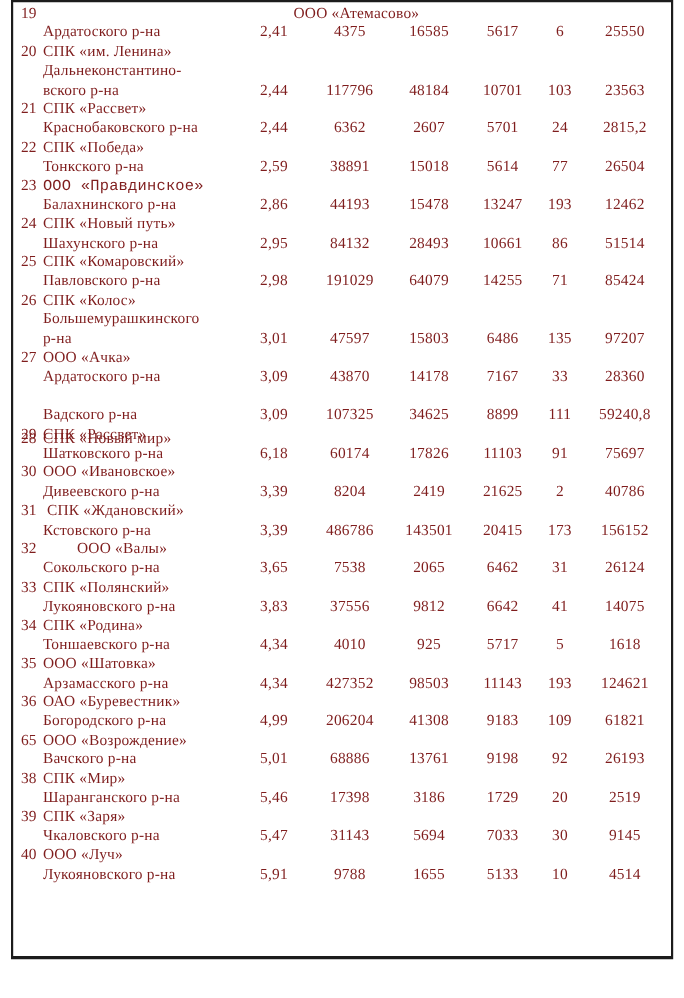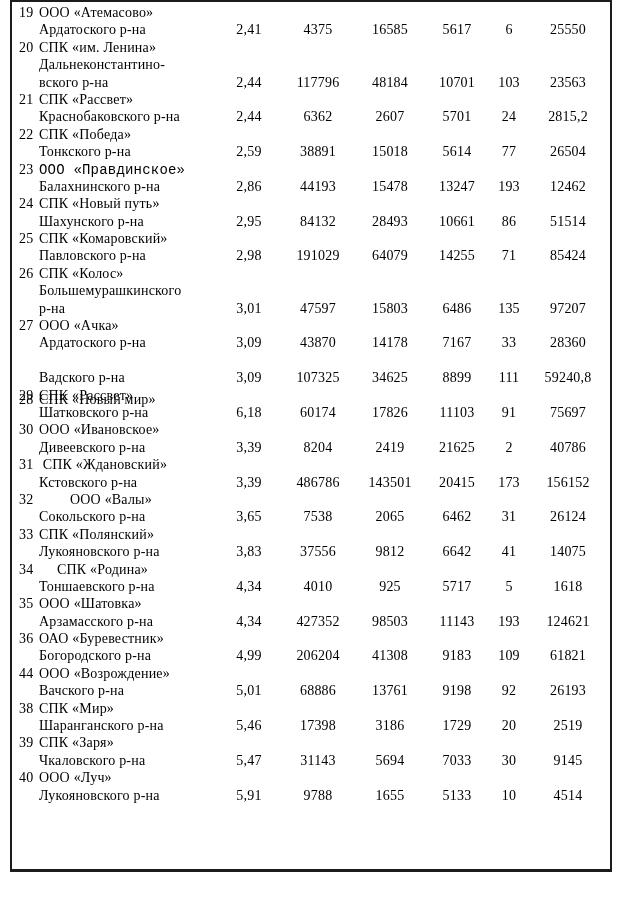--- a/index.html
+++ b/index.html
@@ -40,24 +40,24 @@
   }
   .c-num  { padding-left: 7px; }
   .c-name { padding-left: 2px; white-space: nowrap; overflow: visible; }
   .c-val  { text-align: center; white-space: nowrap; }
 </style>
 </head>
 <body>
 
 <div class="page" style="background: rgb(255, 255, 255);">
   <div class="frame" style="border-color: rgb(28, 28, 28);">
-    <div class="rows" id="rows" style="color: #000000;">
+    <div class="rows" id="rows" style="color: #7f1d1d;">
         <div class="line">
           <span class="c-num">19</span>
-          <span class="c-name" style="grid-column: 2 / 9;">ООО «Атемасово»</span>
+          <span class="c-name" style="grid-column: 2 / 9; text-align: center;">ООО «Атемасово»</span>
         </div>
         <div class="line">
           <span class="c-num"></span>
           <span class="c-name">Ардатоского р-на</span>
           <span class="c-val">2,41</span>
           <span class="c-val">4375</span>
           <span class="c-val">16585</span>
           <span class="c-val">5617</span>
           <span class="c-val">6</span>
           <span class="c-val">25550</span>
@@ -261,21 +261,21 @@
           <span class="c-name">Лукояновского р-на</span>
           <span class="c-val">3,83</span>
           <span class="c-val">37556</span>
           <span class="c-val">9812</span>
           <span class="c-val">6642</span>
           <span class="c-val">41</span>
           <span class="c-val">14075</span>
         </div>
         <div class="line">
           <span class="c-num">34</span>
-          <span class="c-name" style="grid-column: 2 / 9; margin-left: 18px;">СПК «Родина»</span>
+          <span class="c-name" style="grid-column: 2 / 9;">СПК «Родина»</span>
         </div>
         <div class="line">
           <span class="c-num"></span>
           <span class="c-name">Тоншаевского р-на</span>
           <span class="c-val">4,34</span>
           <span class="c-val">4010</span>
           <span class="c-val">925</span>
           <span class="c-val">5717</span>
           <span class="c-val">5</span>
           <span class="c-val">1618</span>
@@ -302,21 +302,21 @@
           <span class="c-num"></span>
           <span class="c-name">Богородского р-на</span>
           <span class="c-val">4,99</span>
           <span class="c-val">206204</span>
           <span class="c-val">41308</span>
           <span class="c-val">9183</span>
           <span class="c-val">109</span>
           <span class="c-val">61821</span>
         </div>
         <div class="line">
-          <span class="c-num">44</span>
+          <span class="c-num">65</span>
           <span class="c-name" style="grid-column: 2 / 9;">ООО «Возрождение»</span>
         </div>
         <div class="line">
           <span class="c-num"></span>
           <span class="c-name">Вачского р-на</span>
           <span class="c-val">5,01</span>
           <span class="c-val">68886</span>
           <span class="c-val">13761</span>
           <span class="c-val">9198</span>
           <span class="c-val">92</span>

